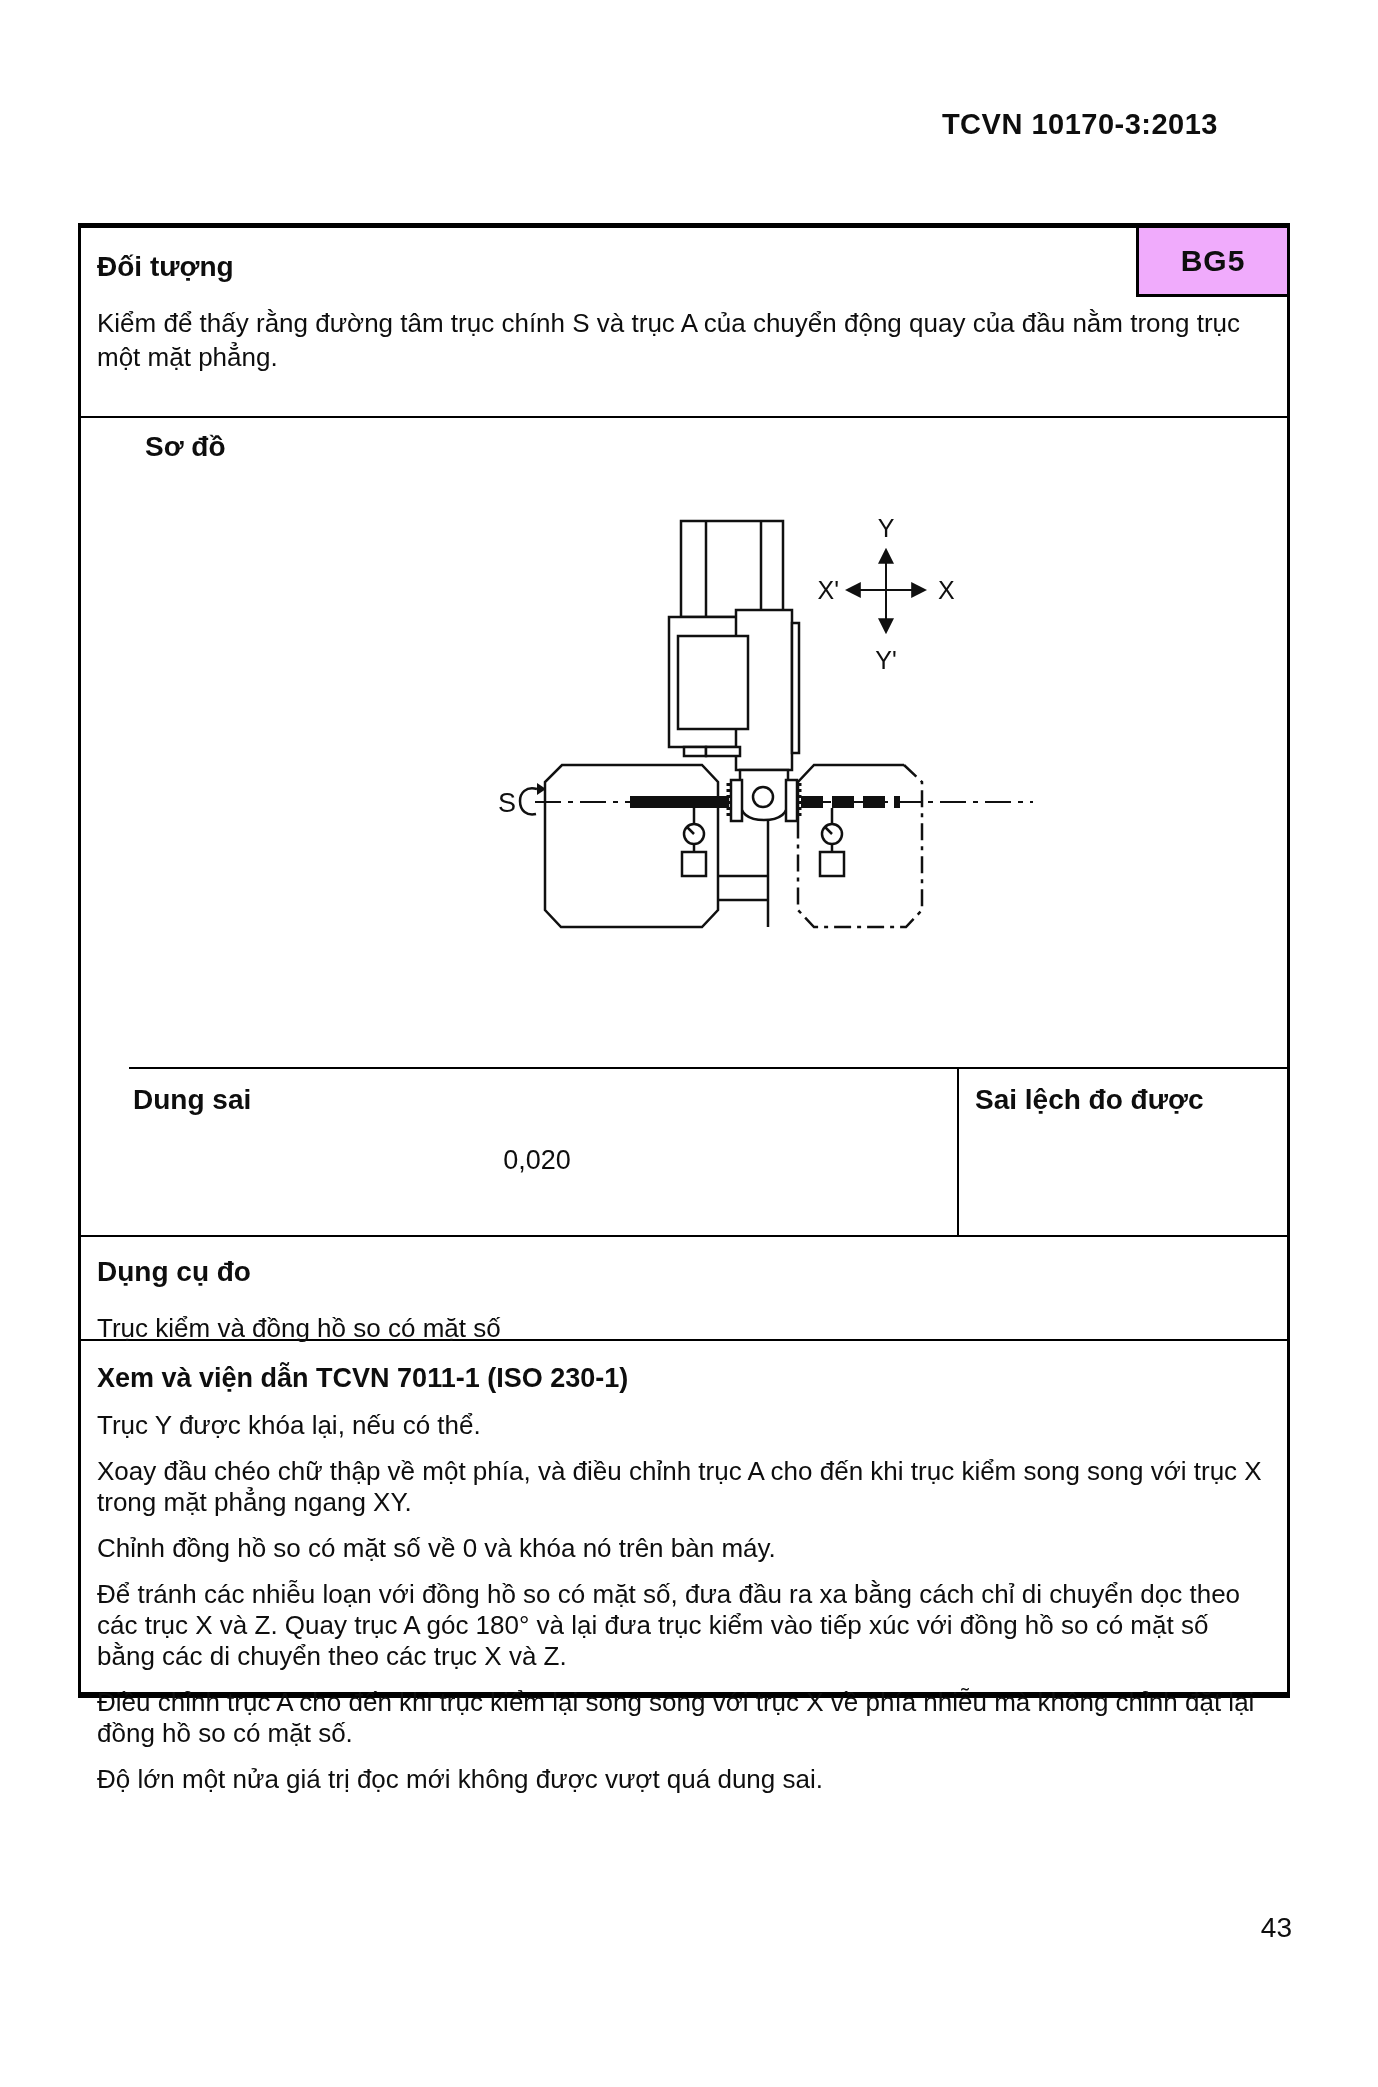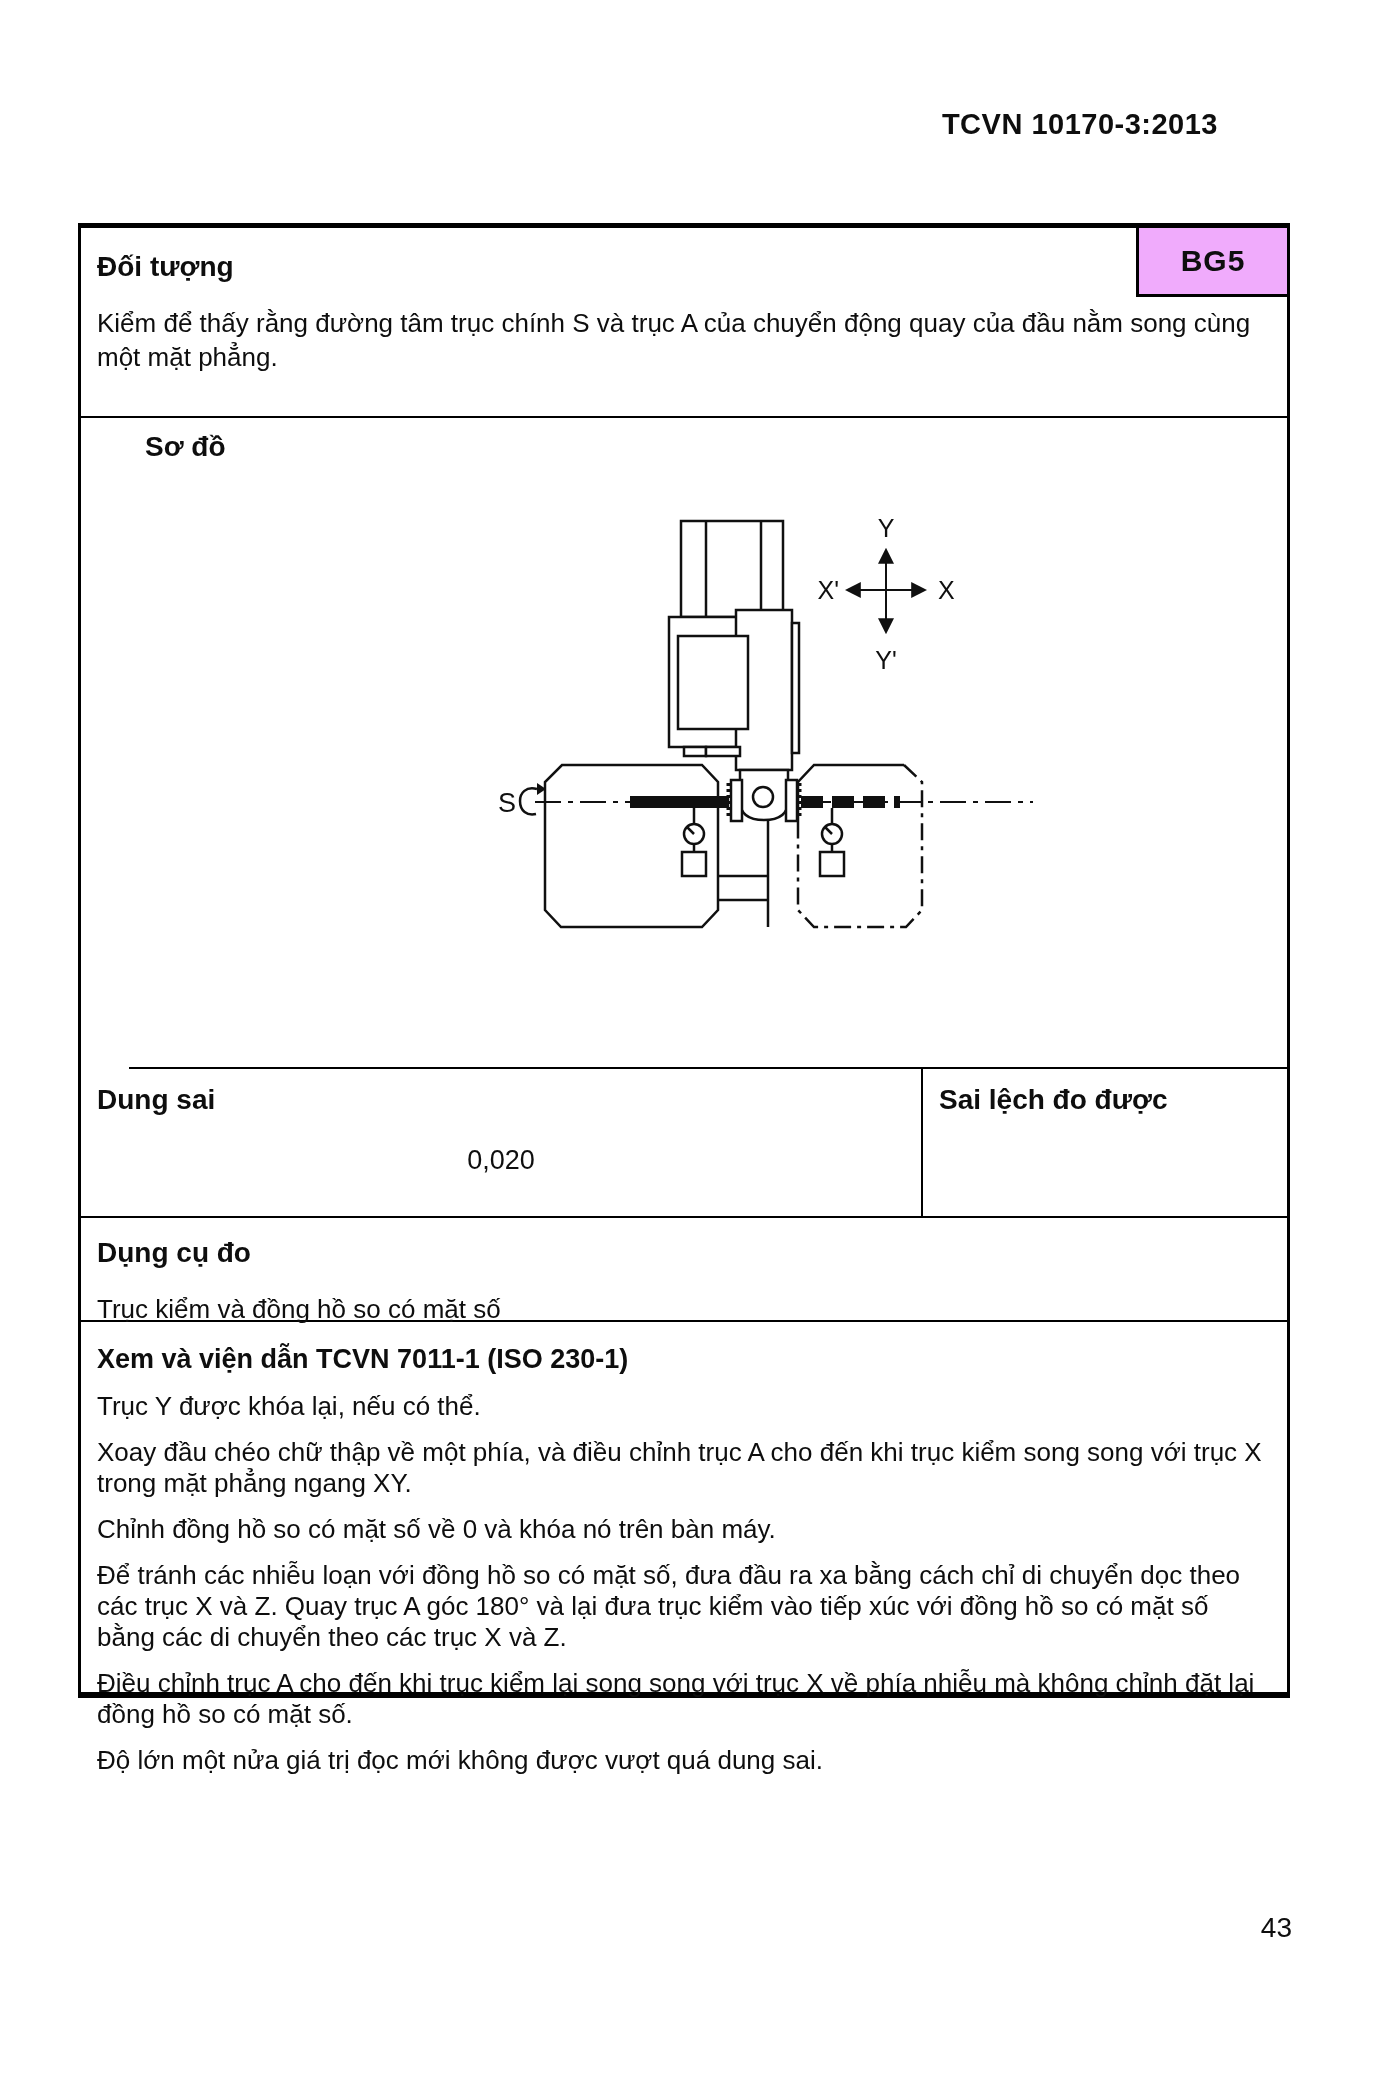--- a/index.html
+++ b/index.html
@@ -18,21 +18,21 @@
   .card{
     position:absolute;left:78px;top:223px;
     width:1212px;height:1475px;
     border:3px solid #000;border-top-width:5px;border-bottom-width:6px;
     box-sizing:border-box;
     background:#fff;
   }
   .row{position:relative;box-sizing:border-box;}
   .row-object{height:190px;border-bottom:2px solid #000;}
   .row-schema{height:651px;border-bottom:2px solid #000;margin-left:48px;}
-  .row-tolerance{height:149px;border-bottom:2px solid #000;display:flex;}
+  .row-tolerance{height:168px;border-bottom:2px solid #000;display:flex;padding-left:36px;}
   .row-instrument{height:104px;border-bottom:2px solid #000;}
   .row-procedure{height:479px;}
   .sec-label{
     position:absolute;left:16px;
     font-size:28px;font-weight:bold;line-height:34px;white-space:nowrap;
   }
   .code-box{
     position:absolute;top:0;right:0;
     width:148px;height:66px;
     border-left:3px solid #000;border-bottom:3px solid #000;
@@ -73,21 +73,21 @@
 
 <div class="page">
 
   <div class="header-ref">TCVN 10170-3:2013</div>
 
   <div class="card">
 
     <div class="row row-object">
       <div class="sec-label" style="top:22px">Đối tượng</div>
       <div class="code-box">BG5</div>
-      <div class="object-desc">Kiểm để thấy rằng đường tâm trục chính S và trục A của chuyển động quay của đầu nằm song cùng một mặt phẳng.</div>
+      <div class="object-desc">Kiểm để thấy rằng đường tâm trục chính S và trục A của chuyển động quay của đầu nằm trong trục một mặt phẳng.</div>
     </div>
 
     <div class="row row-schema">
       <div class="sec-label" style="top:12px">Sơ đồ</div>
 
       <svg class="diagram" width="575" height="480" viewBox="435 470 575 480">
         <defs>
           <marker id="arr" viewBox="0 0 10 10" refX="8" refY="5" markerWidth="8" markerHeight="8" orient="auto">
             <path d="M0,0 L10,5 L0,10 Z" fill="#101010"></path>
           </marker>

